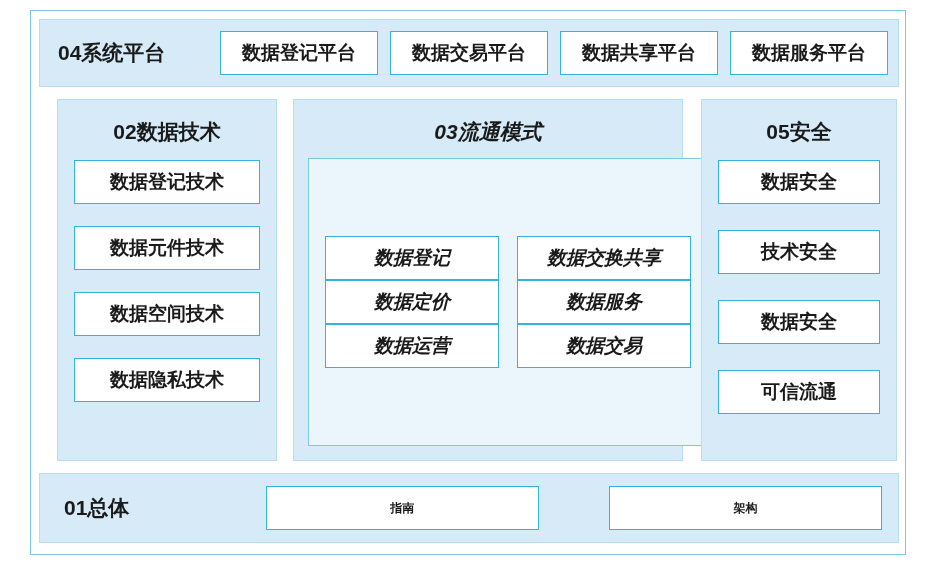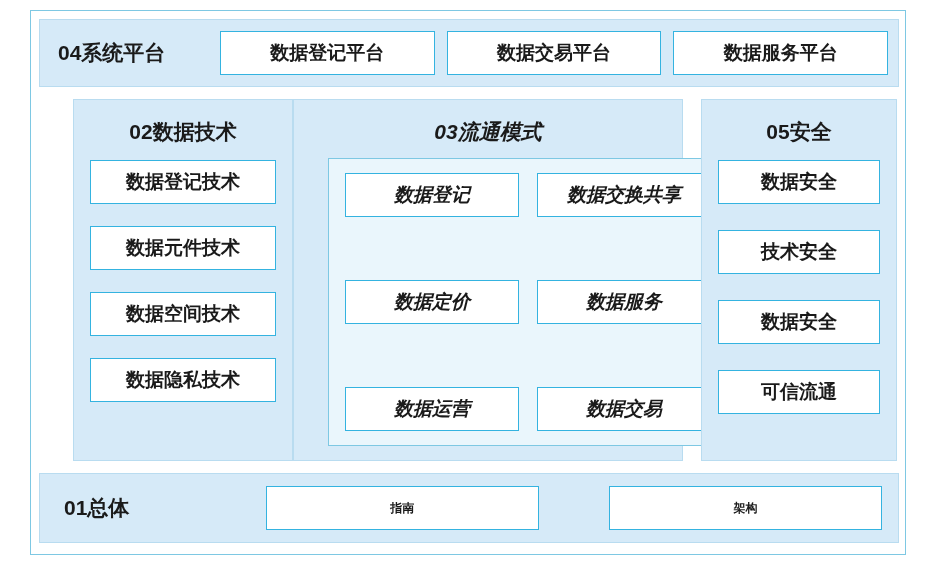--- a/index.html
+++ b/index.html
@@ -84,21 +84,21 @@
   }
 
   .col {
     position: absolute;
     background: #d6eaf8;
     border: 1px solid #b9dcf0;
     box-sizing: border-box;
     top: 0;
     height: 362px;
   }
-  #col-tech  { left: 34px;  width: 220px; }
+  #col-tech  { left: 18px;  width: 220px; }
   #col-mode  { left: 254px; width: 390px; font-style: italic; }
   #col-sec   { left: 662px; width: 196px; }
 
   .col-title {
     text-align: center;
     font-size: 21px;
     font-weight: bold;
     color: #1a1a1a;
     margin-top: 18px;
     margin-bottom: 14px;
@@ -134,23 +134,22 @@
     position: absolute;
     left: 14px;
     top: 58px;
     width: 400px;
     height: 288px;
     background: #eaf6fc;
     border: 1px solid #7ec8e3;
     box-sizing: border-box;
     display: flex;
     flex-direction: column;
-    justify-content: space-between;
+    justify-content: center;
     padding: 14px 16px;
-    margin-left: 20px;
   }
   .mode-row {
     display: flex;
     gap: 18px;
   }
   .mode-row .box { flex: 1; }
 
   
   #row-overall {
     left: 8px;
@@ -183,20 +182,21 @@
 </head>
 <body>
 
 <div id="canvas">
   <div class="frame">
 
     <div class="band" id="row-platform">
       <div class="band-title">04系统平台</div>
       <div class="chip">数据登记平台</div>
       <div class="chip">数据交易平台</div>
+      <div class="chip">数据共享平台</div>
       <div class="chip">数据服务平台</div>
     </div>
 
     <div id="mid">
 
       <div class="col" id="col-tech">
         <div class="col-title">02数据技术</div>
         <div class="stack">
           <div class="box">数据登记技术</div>
           <div class="box">数据元件技术</div>

